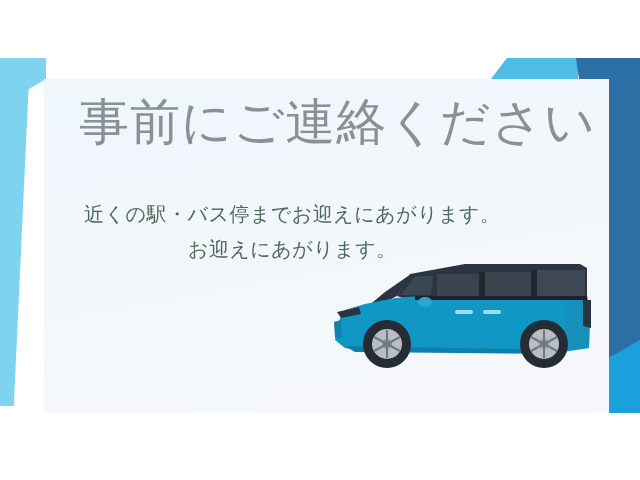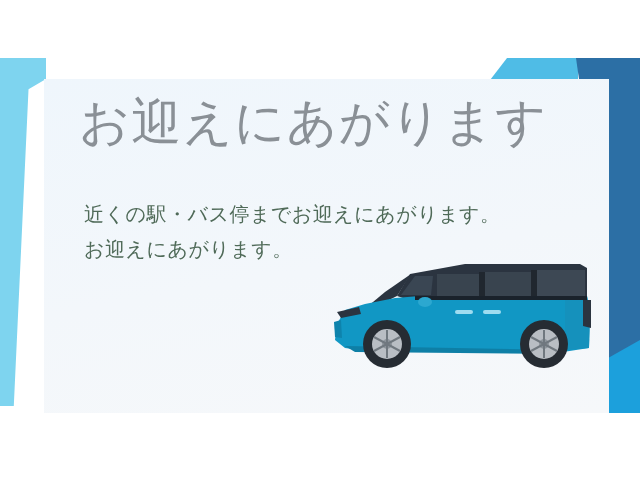--- a/index.html
+++ b/index.html
@@ -162,21 +162,21 @@
   .card-body {
     position: absolute;
     left: 40px;
     top: 118px;
     color: #4f6a58;
     font-size: 20px;
     line-height: 1.75;
     letter-spacing: 0.5px;
     white-space: nowrap;
   }
-  .card-body-line { display: block; }
+  .card-body-line { display: block; text-align: center; }
 
   
   .car-wrap {
     position: absolute;
     left: 315px;
     top: 252px;
     width: 295px;
     height: 130px;
   }
   .car-wrap svg { display: block; }
@@ -196,21 +196,21 @@
   <div class="deco-right-rail"></div>
   <div class="deco-right-rail-cyan"></div>
 
   <div class="deco-br-lt"></div>
   <div class="deco-br-mid"></div>
   <div class="deco-br-dk"></div>
   <div class="deco-hairline"></div>
 
   <div class="card">
 
-    <div class="card-title">お迎えにあがります</div>
+    <div class="card-title">事前にご連絡ください</div>
 
     <div class="card-body">
       <span class="card-body-line">近くの駅・バス停までお迎えにあがります。</span>
       <span class="card-body-line">お迎えにあがります。</span>
     </div>
   </div>
 
   <div class="car-wrap">
     <svg width="295" height="130" viewBox="0 0 295 130" xmlns="http://www.w3.org/2000/svg">
 

